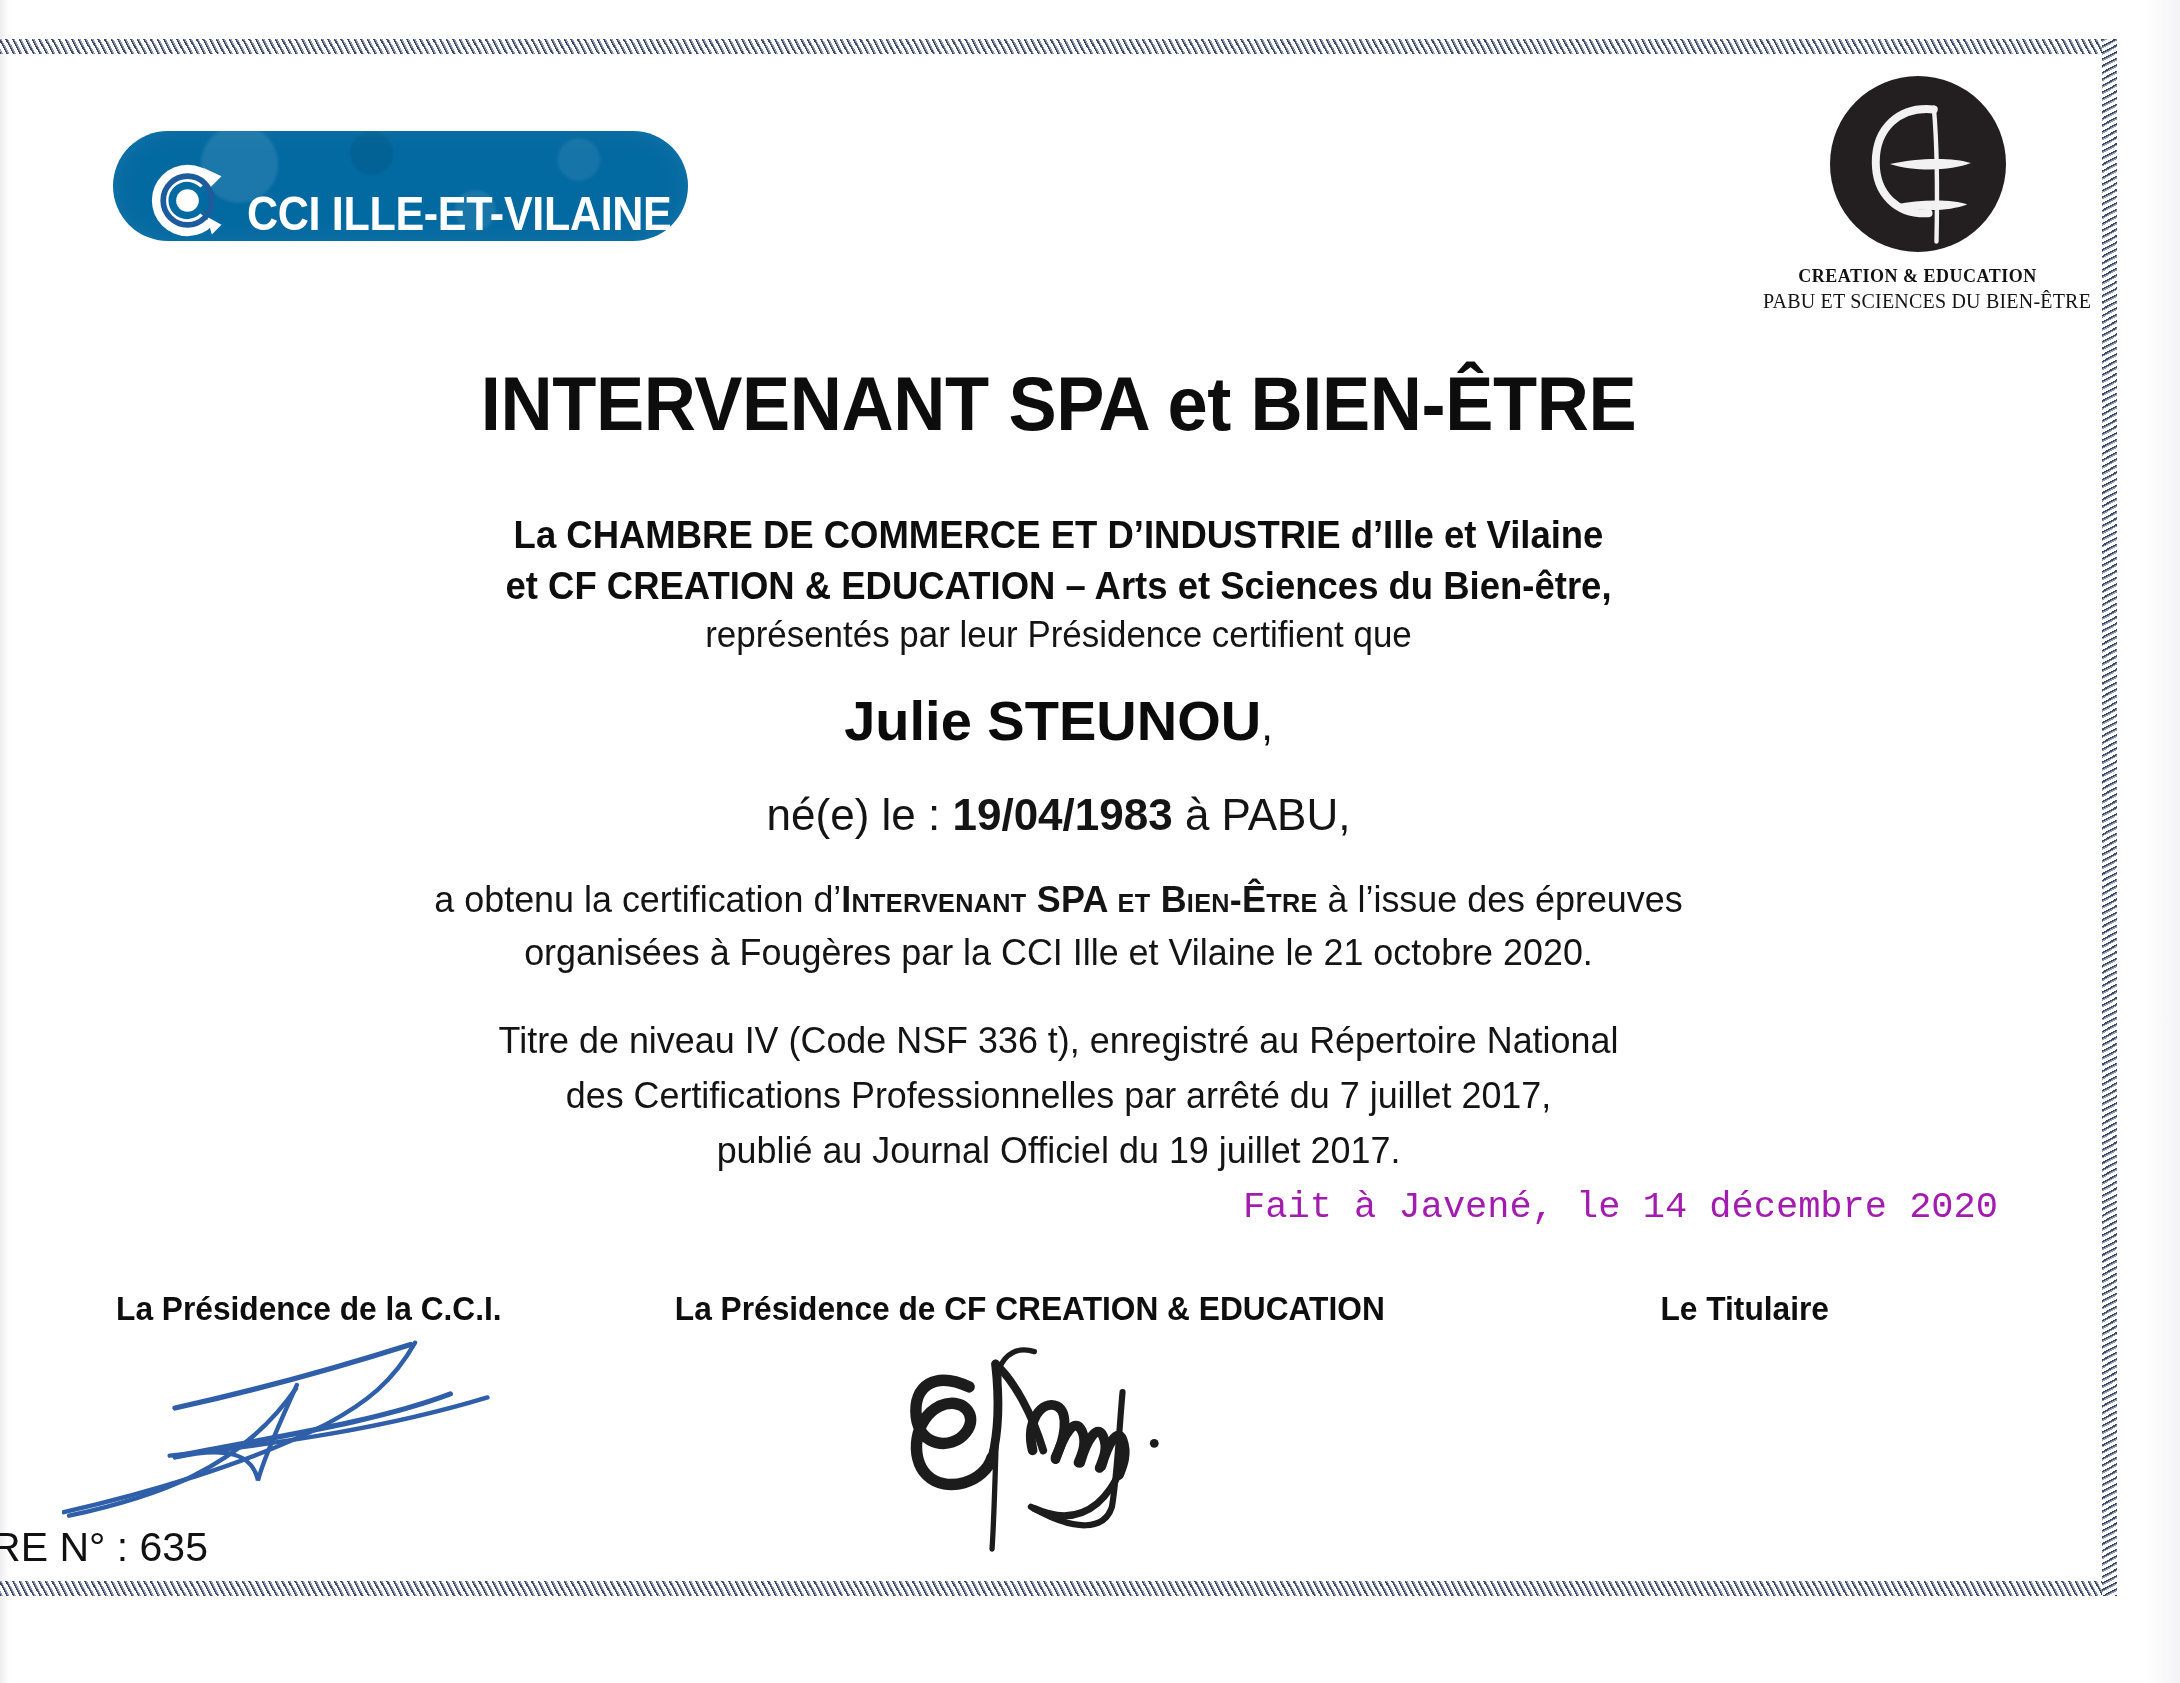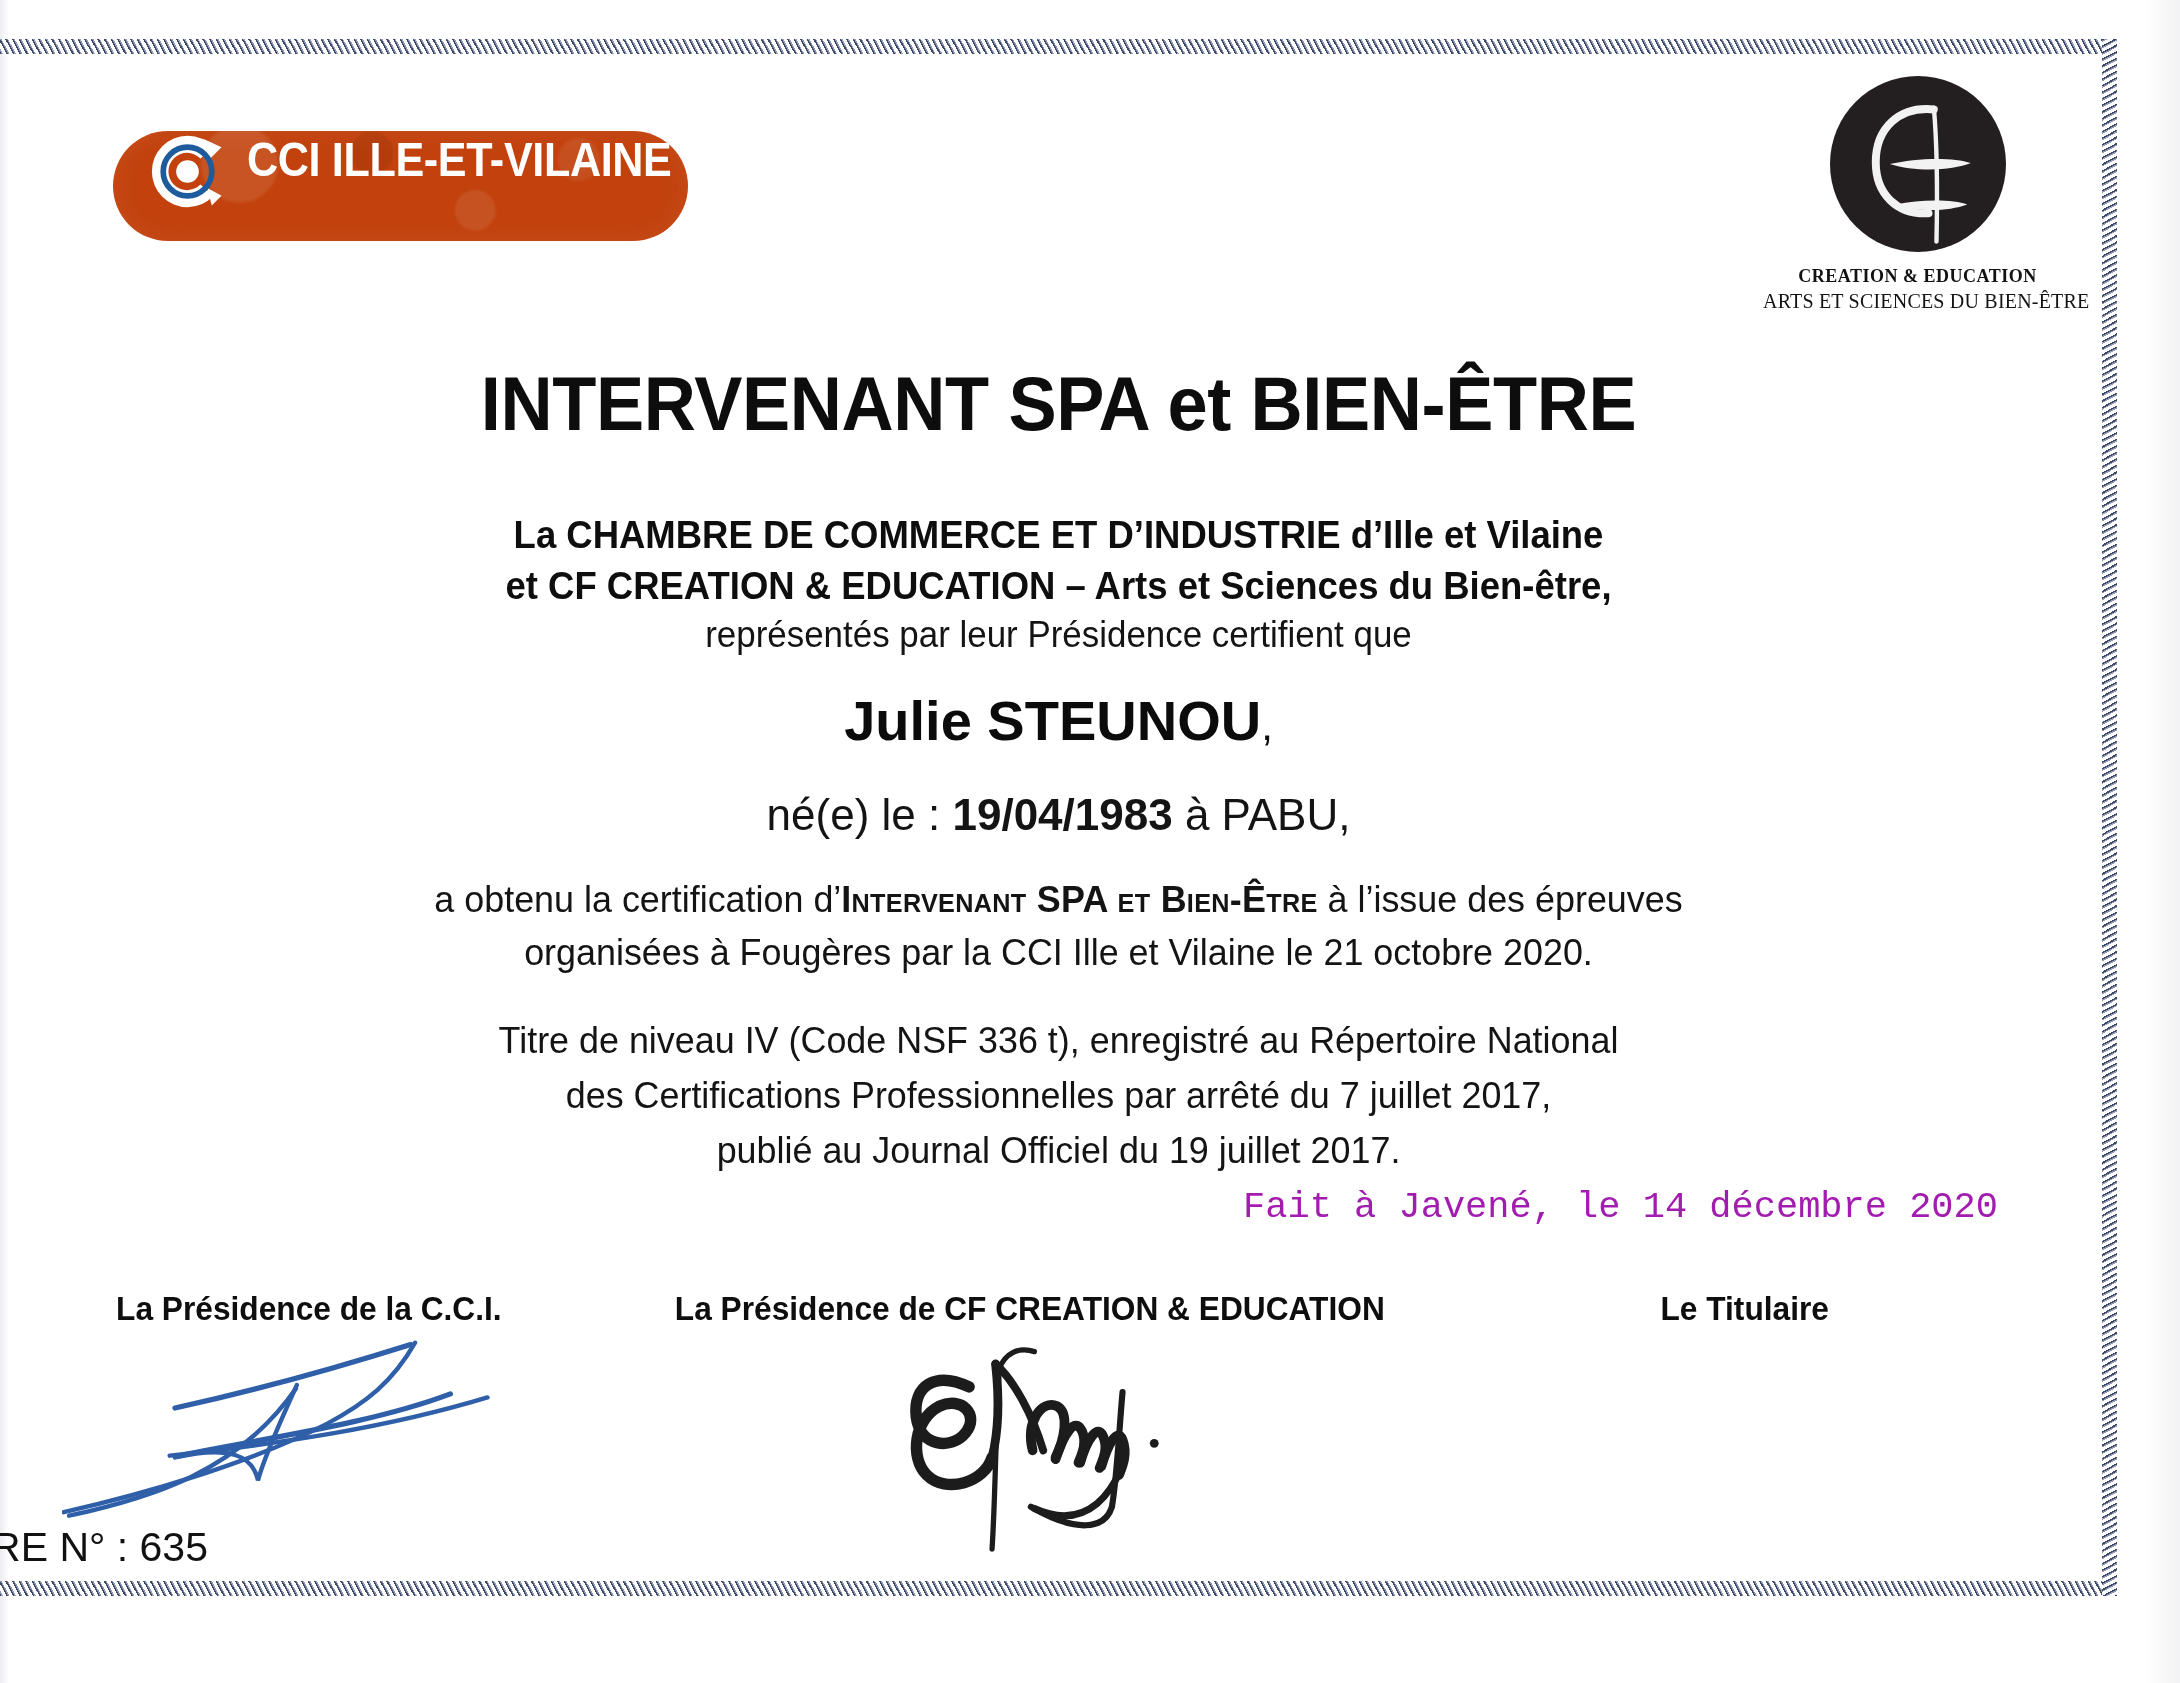--- a/index.html
+++ b/index.html
@@ -51,23 +51,23 @@
     opacity:.92;
   }
   #border-top   { left:0;    top:39px;   width:2117px; }
   #border-bottom{ left:0;    top:1581px; width:2117px; }
   #border-right { left:2102px; top:39px;  height:1557px; }
 
   
   #cci-logo{
     position:absolute; left:113px; top:131px;
     width:575px; height:110px;
-    background:#c2410c;
+    background:#0369a1;
     border-radius:56px;
-    display:flex; align-items:flex-start;
+    display:flex; align-items:flex-end;
     box-shadow:inset 0 0 30px rgba(255,255,255,.07);
   }
   #cci-logo::after{
     content:""; position:absolute; inset:0; border-radius:56px;
     background:
       radial-gradient(circle at 22% 30%, rgba(255,255,255,.10) 0 8%, transparent 9%),
       radial-gradient(circle at 63% 72%, rgba(255,255,255,.09) 0 5%, transparent 6%),
       radial-gradient(circle at 81% 26%, rgba(255,255,255,.08) 0 4%, transparent 5%),
       radial-gradient(circle at 45% 20%, rgba(0,0,0,.07) 0 6%, transparent 7%);
     pointer-events:none;
@@ -238,21 +238,21 @@
   <div id="cf-block">
     <div id="cf-circle">
       <svg viewBox="0 0 200 200" width="176" height="176">
         <path d="M118 38 C78 34 52 60 52 98 C52 134 76 158 112 156" fill="none" stroke="#f2f2f2" stroke-width="9" stroke-linecap="round"></path>
         <path d="M68 100 C98 93 140 92 160 99 C138 108 96 109 68 100 Z" fill="#f2f2f2"></path>
         <path d="M75 146 C102 140 140 140 156 146 C134 154 100 155 75 146 Z" fill="#f2f2f2"></path>
         <path d="M118 36 C122 80 122 140 121 188" fill="none" stroke="#f2f2f2" stroke-width="5" stroke-linecap="round"></path>
       </svg>
     </div>
     <div id="cf-caption1">CREATION &amp; EDUCATION</div>
-    <div id="cf-caption2">ARTS ET SCIENCES DU BIEN-ÊTRE</div>
+    <div id="cf-caption2">PABU ET SCIENCES DU BIEN-ÊTRE</div>
   </div>
 
   <div id="doc-body">
 
     <div id="cert-title">INTERVENANT SPA et BIEN-ÊTRE</div>
 
     <div class="blk" id="org-block">
       <div class="l-bold">La CHAMBRE DE COMMERCE ET D’INDUSTRIE d’Ille et Vilaine</div>
       <div class="l-bold">et CF CREATION &amp; EDUCATION – Arts et Sciences du Bien-être,</div>
     </div>

